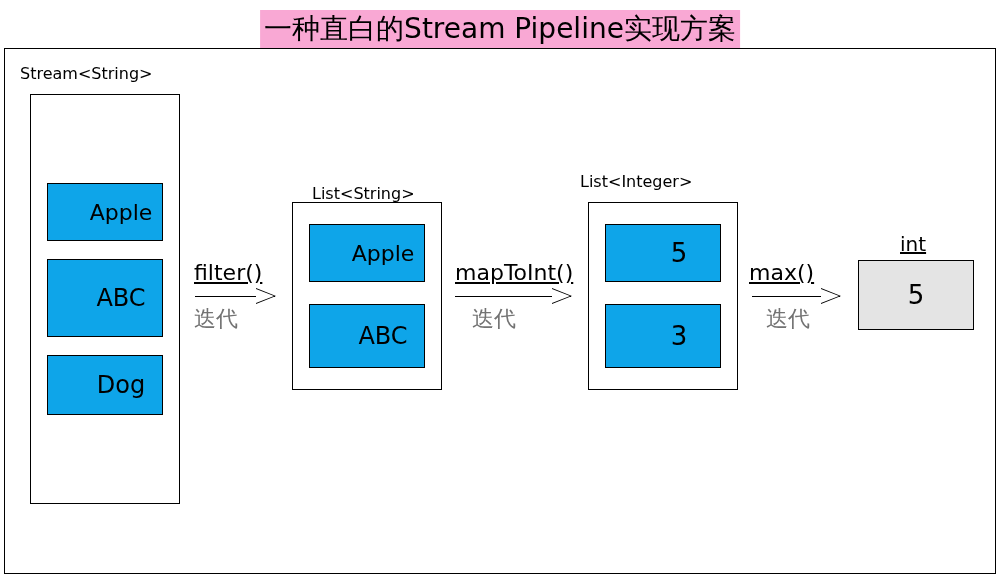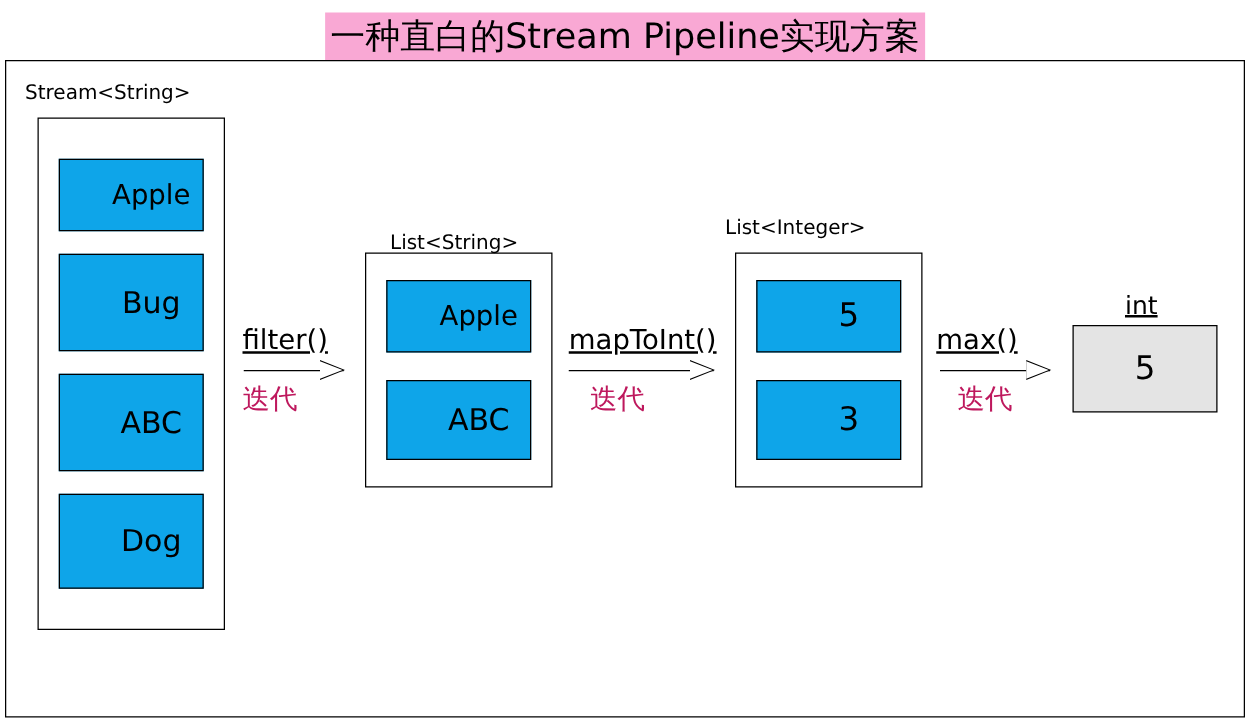--- a/index.html
+++ b/index.html
@@ -54,21 +54,21 @@
       padding-left: 32px;
     }
     .op-label {
       position: absolute;
       font-size: 22px;
       text-decoration: underline;
     }
     .sub-label {
       position: absolute;
       font-size: 22px;
-      color: #be185d;
+      color: #737373;
     }
     .arrow {
       position: absolute;
       height: 1px;
       background: #000;
     }
     .arrow::after {
       content: "";
       position: absolute;
       right: -1px;
@@ -103,23 +103,22 @@
   </style>
 </head>
 <body>
 
 <div class="title">一种直白的Stream Pipeline实现方案</div>
 <div class="frame"></div>
 
 <div class="stage-label" style="left:20px; top:64px;">Stream&lt;String&gt;</div>
 <div class="stage" style="left:30px; top:94px; width:150px; height:410px;">
   <div class="item" style="font-size:22px;">Apple</div>
-  <div class="item" style="height:78px;">Bug</div>
   <div class="item" style="height:78px;">ABC</div>
-  <div class="item" style="height:76px;">Dog</div>
+  <div class="item" style="height:60px;">Dog</div>
 </div>
 
 <div class="arrow" style="left:195px; top:296px; width:80px;"></div>
 <div class="op-label" style="left:194px; top:260px;">filter()</div>
 <div class="sub-label" style="left:194px; top:304px;">迭代</div>
 
 <div class="stage-label" style="left:312px; top:184px;">List&lt;String&gt;</div>
 <div class="stage" style="left:292px; top:202px; width:150px; height:188px; gap:22px;">
   <div class="item" style="font-size:22px;">Apple</div>
   <div class="item" style="height:64px;">ABC</div>

